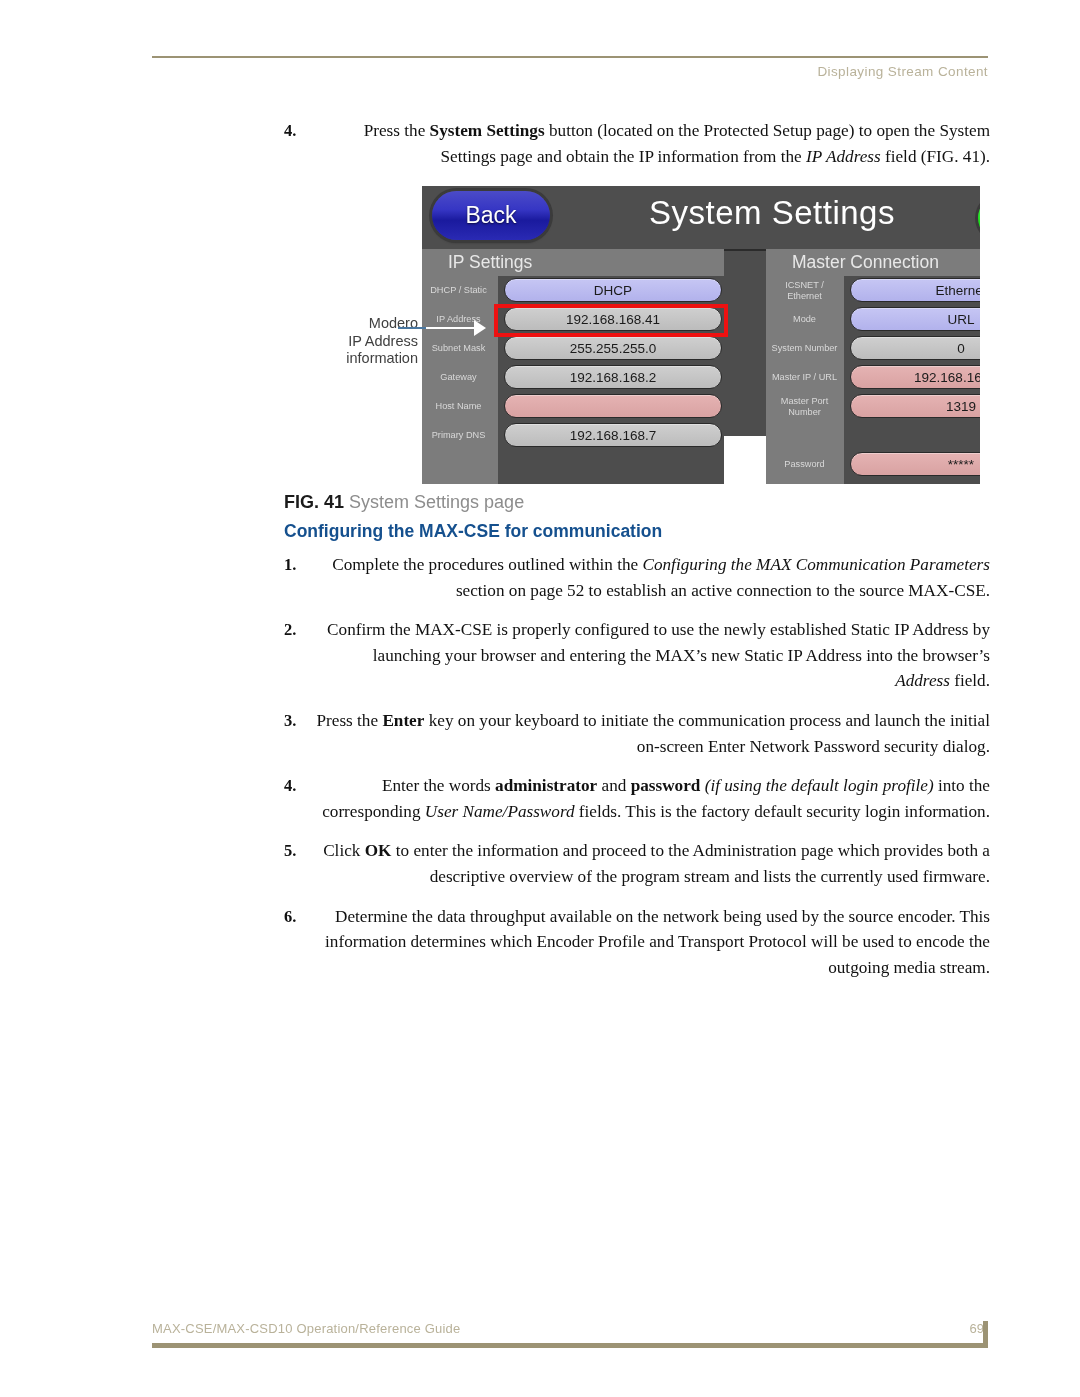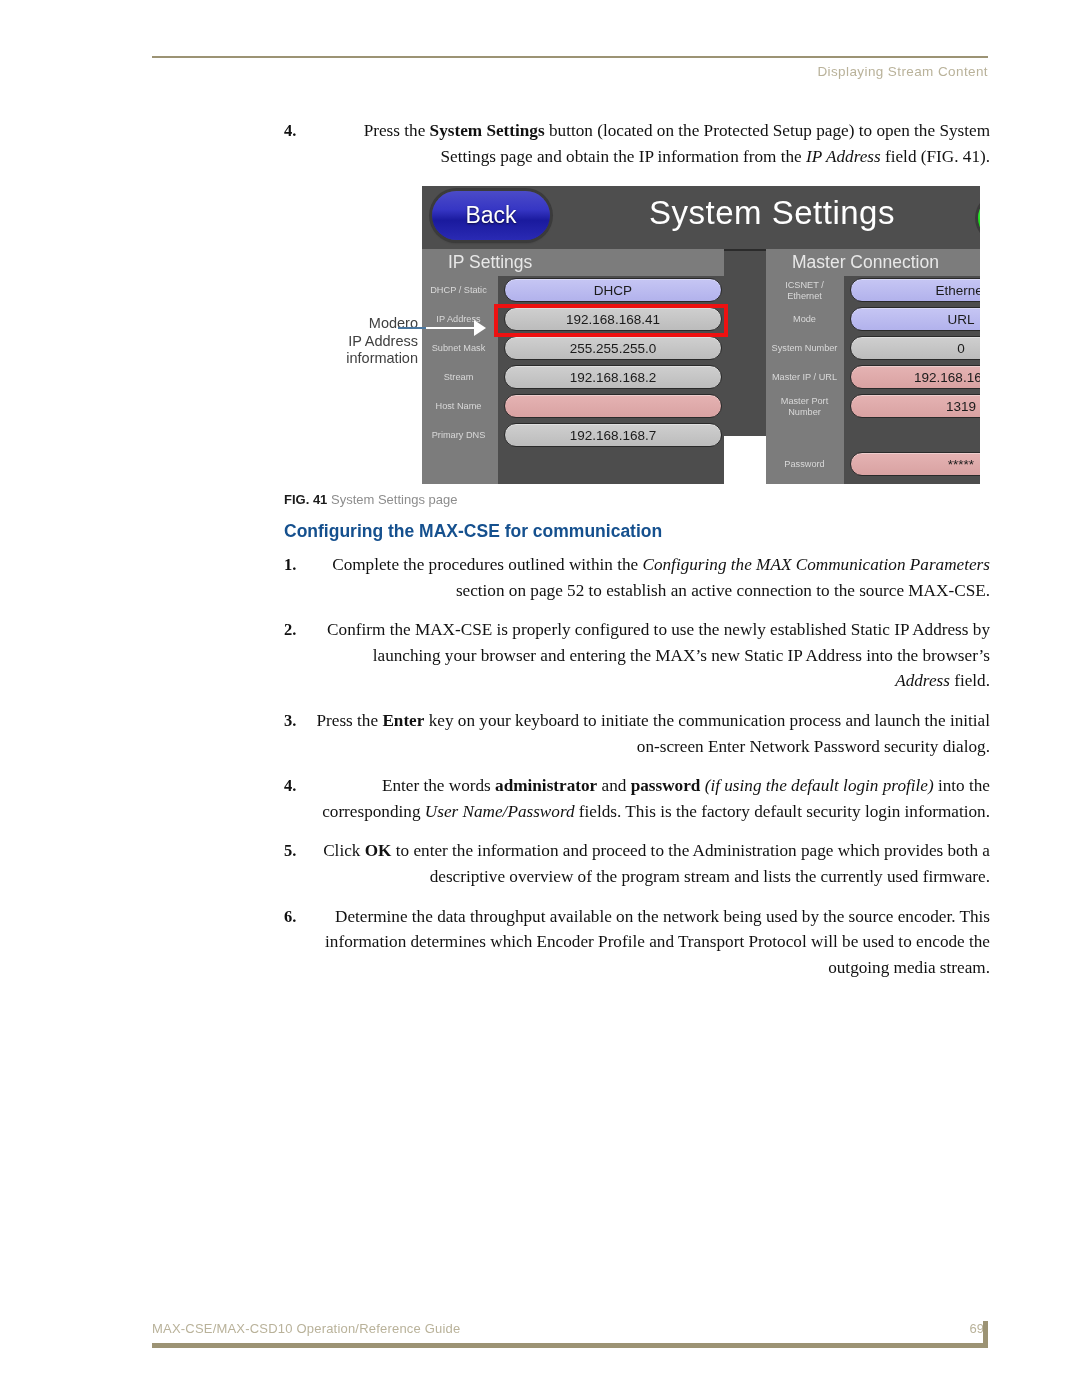--- a/index.html
+++ b/index.html
@@ -256,21 +256,21 @@
     border-left: 12px solid #ffffff;
     z-index: 8;
   }
 
   
   #fig-caption {
     position: absolute;
     left: 284px;
     top: 492px;
     font-family: "Liberation Sans", sans-serif;
-    font-size: 13px;
+    font-size: 18px;
     color: #8d8d8d;
     white-space: nowrap;
   }
   #fig-caption .fig-label {
     color: #1b1b1b;
     font-weight: bold;
   }
 
   
   #section-heading {
@@ -365,21 +365,21 @@
           <div class="row-label">IP Address</div>
           <div class="row-field f-gray">192.168.168.41</div>
         </div>
 
         <div class="row" style="top:58px">
           <div class="row-label">Subnet Mask</div>
           <div class="row-field f-gray">255.255.255.0</div>
         </div>
 
         <div class="row" style="top:87px">
-          <div class="row-label">Stream</div>
+          <div class="row-label">Gateway</div>
           <div class="row-field f-gray">192.168.168.2</div>
         </div>
 
         <div class="row" style="top:116px">
           <div class="row-label">Host Name</div>
           <div class="row-field f-rose"></div>
         </div>
 
         <div class="row" style="top:145px">
           <div class="row-label">Primary DNS</div>

